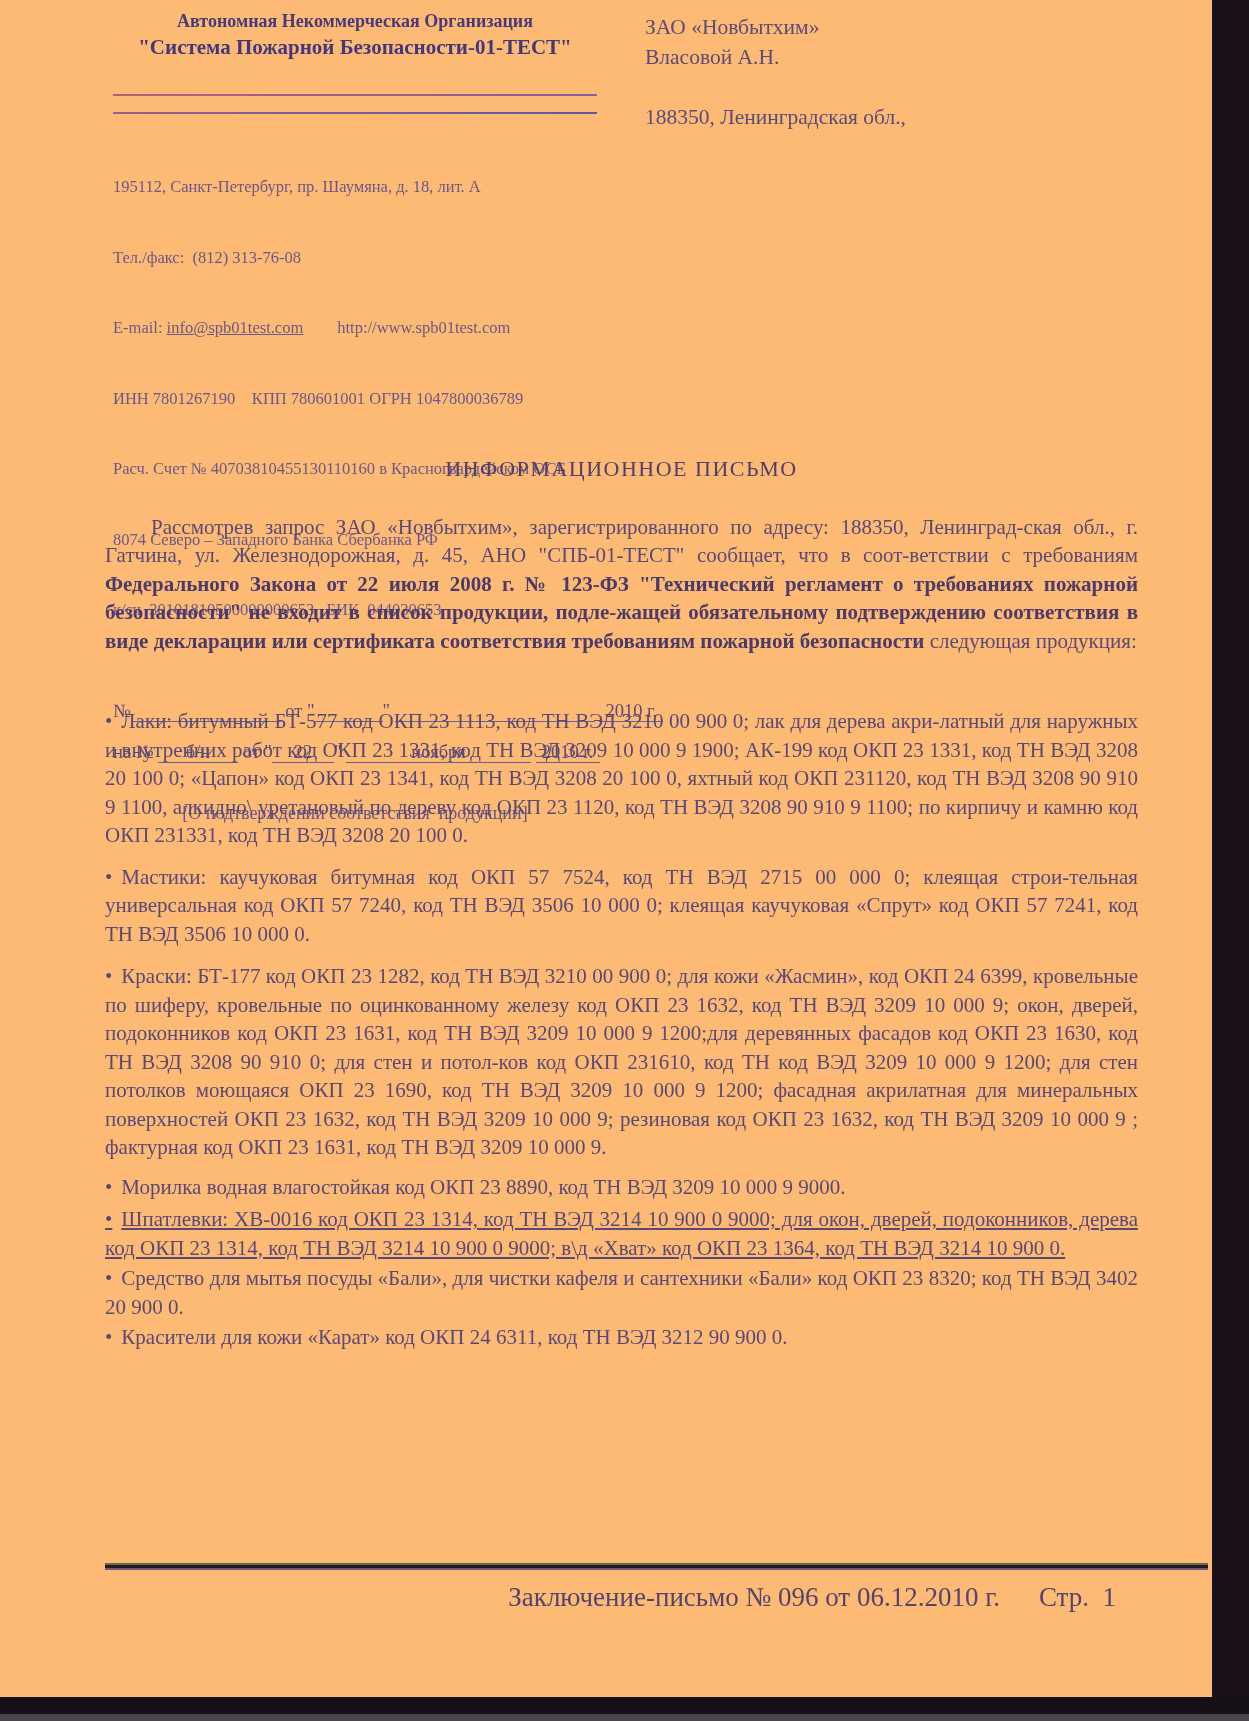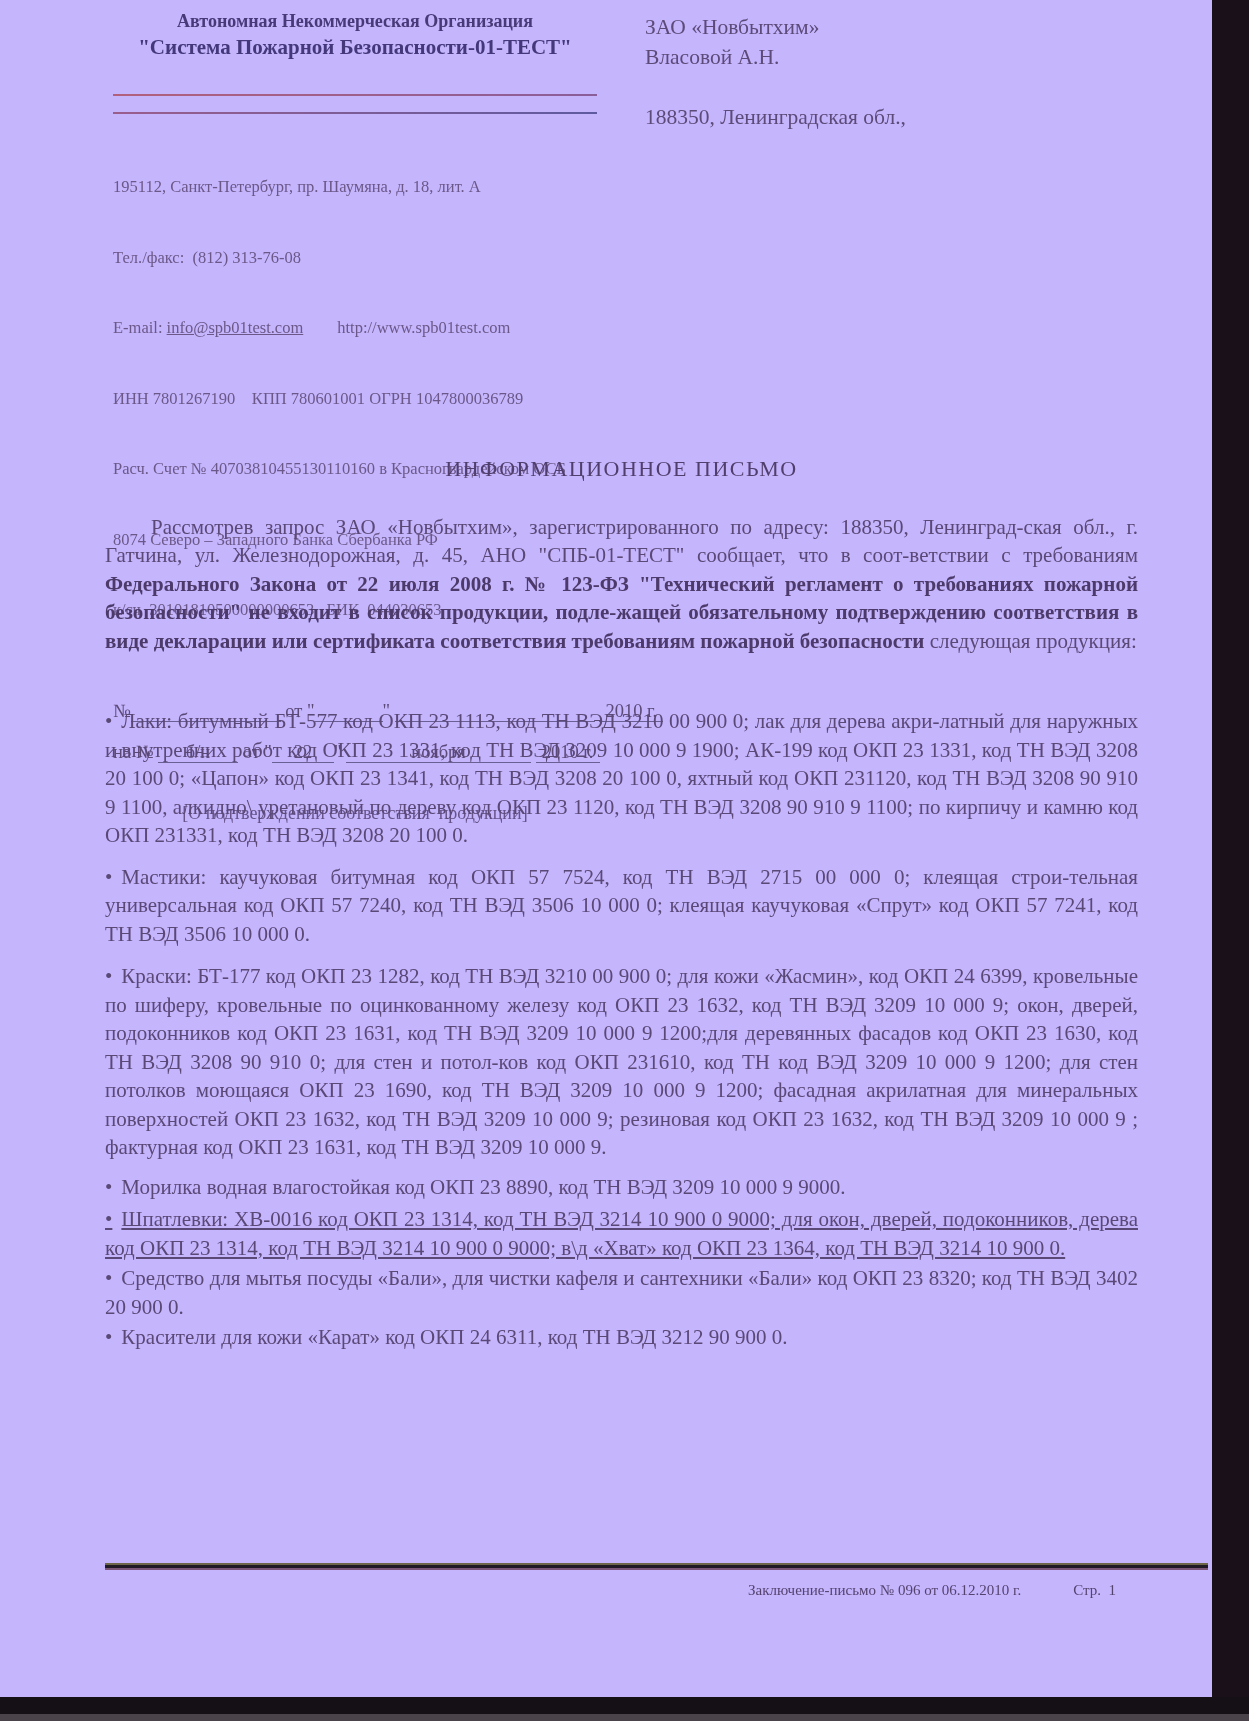--- a/index.html
+++ b/index.html
@@ -1,18 +1,18 @@
 <!DOCTYPE html>
 <html><head>
 <meta charset="utf-8">
 <style>
   html,body{margin:0;padding:0;background:#ffffff;}
   .page{
     position:relative;width:1249px;height:1721px;overflow:hidden;
-    background:#c4b5fd;
+    background:#fdba74;
     font-family:"Liberation Serif","DejaVu Serif",serif;
     color:#584672;
   }
   
   .band-right{position:absolute;top:0;right:0;width:37px;height:1721px;background:#191019;}
   .band-bottom{position:absolute;left:0;bottom:0;width:1249px;height:24px;background:#151015;}
   .band-bottom-edge{position:absolute;left:0;bottom:0;width:1249px;height:7px;background:#4a4349;}
 
   
   .letterhead{position:absolute;left:113px;top:10px;width:484px;}
@@ -50,22 +50,22 @@
   .bullet-item:nth-of-type(4){margin-bottom:4px;}
   .bullet-item:nth-of-type(5){margin-bottom:2px;text-decoration:underline;}
   .bullet-item:nth-of-type(6){margin-bottom:2px;}
   .bullet-item:nth-of-type(7){margin-bottom:2px;}
   .blt{padding-right:9px;}
 
   
   .footer-rule{position:absolute;left:105px;top:1563px;width:1103px;height:7px;
     background:linear-gradient(#6e6648 0 2px,#201a24 2px 5px,#7a5576 5px 7px);}
   .footer{position:absolute;left:105px;top:1582px;width:1103px;box-sizing:border-box;
-    display:flex;justify-content:flex-end;gap:52px;padding-right:92px;
-    font-size:15px;color:#55436f;white-space:pre;}
+    display:flex;justify-content:flex-end;gap:39px;padding-right:92px;
+    font-size:27px;color:#55436f;white-space:pre;}
 </style>
 </head>
 <body>
 
 <div class="page">
 
   <div class="letterhead">
     <div class="org1">Автономная Некоммерческая Организация</div>
     <div class="org2">"Система Пожарной Безопасности-01-ТЕСТ"</div>
     <div class="rule1"></div>

